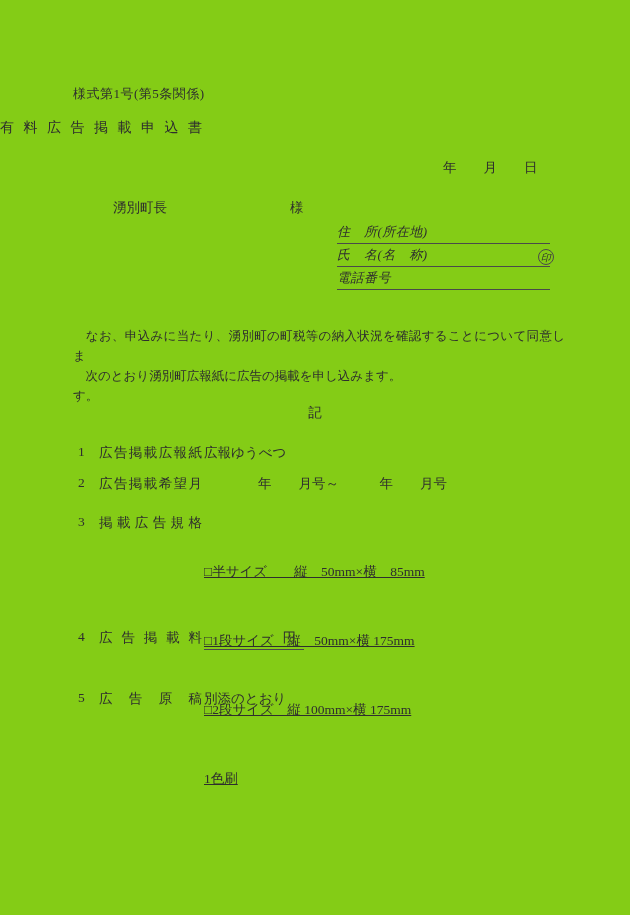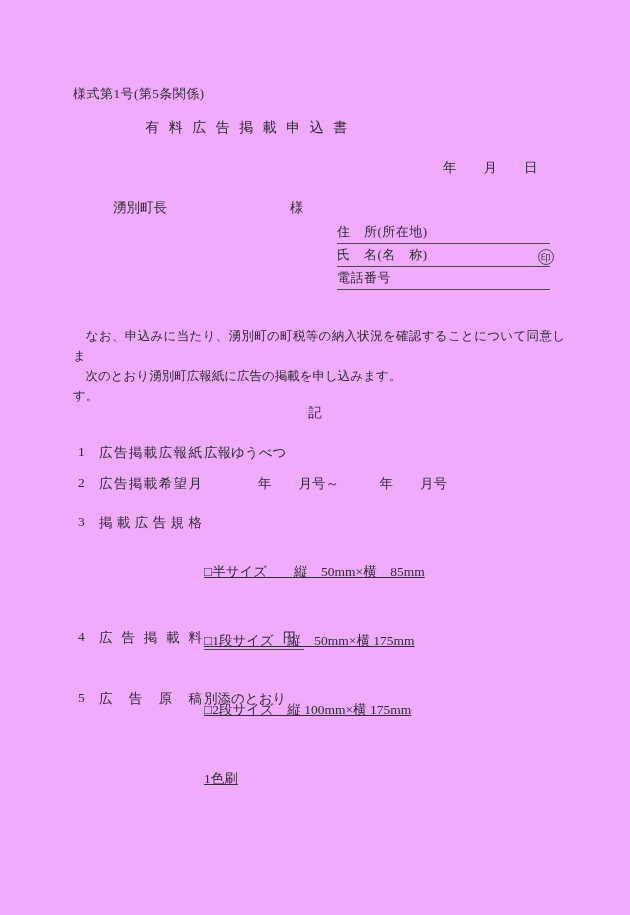--- a/index.html
+++ b/index.html
@@ -1,57 +1,57 @@
 <!DOCTYPE html>
 <html><head>
 <meta charset="utf-8">
 <style>
   html, body { margin: 0; padding: 0; background: #ffffff; }
   .page {
     position: relative;
     width: 630px;
     height: 915px;
-    background: #f0abfc;
+    background: #84cc16;
     color: #2e2e2e;
     font-family: "Liberation Serif", "DejaVu Serif", serif;
     font-size: 13.5px;
     overflow: hidden;
   }
   .form-note {
     position: absolute;
     left: 73px;
     top: 85px;
     font-size: 13px;
     letter-spacing: 0.5px;
   }
   .title {
     position: absolute;
     left: 0;
     top: 119px;
     width: 502px;
-    text-align: center;
     font-size: 14px;
     letter-spacing: 9.5px;
   }
   .date-line {
     position: absolute;
     left: 443px;
     top: 159px;
     font-size: 13.5px;
     text-align: center;
   }
   .addressee { position: absolute; left: 0; top: 199px; width: 630px; height: 18px; }
   .addr-name { position: absolute; left: 113px; }
   .addr-hon  { position: absolute; left: 290px; }
   .sig-block {
     position: absolute;
     left: 337px;
     top: 221px;
     width: 213px;
     font-size: 13px;
+    font-style: italic;
   }
   .sig-row {
     height: 22px;
     border-bottom: 1px solid #4a4a4a;
     display: flex;
     align-items: flex-end;
     letter-spacing: 0.5px;
   }
   .sig-row > span { padding-bottom: 2px; }
   .seal {

